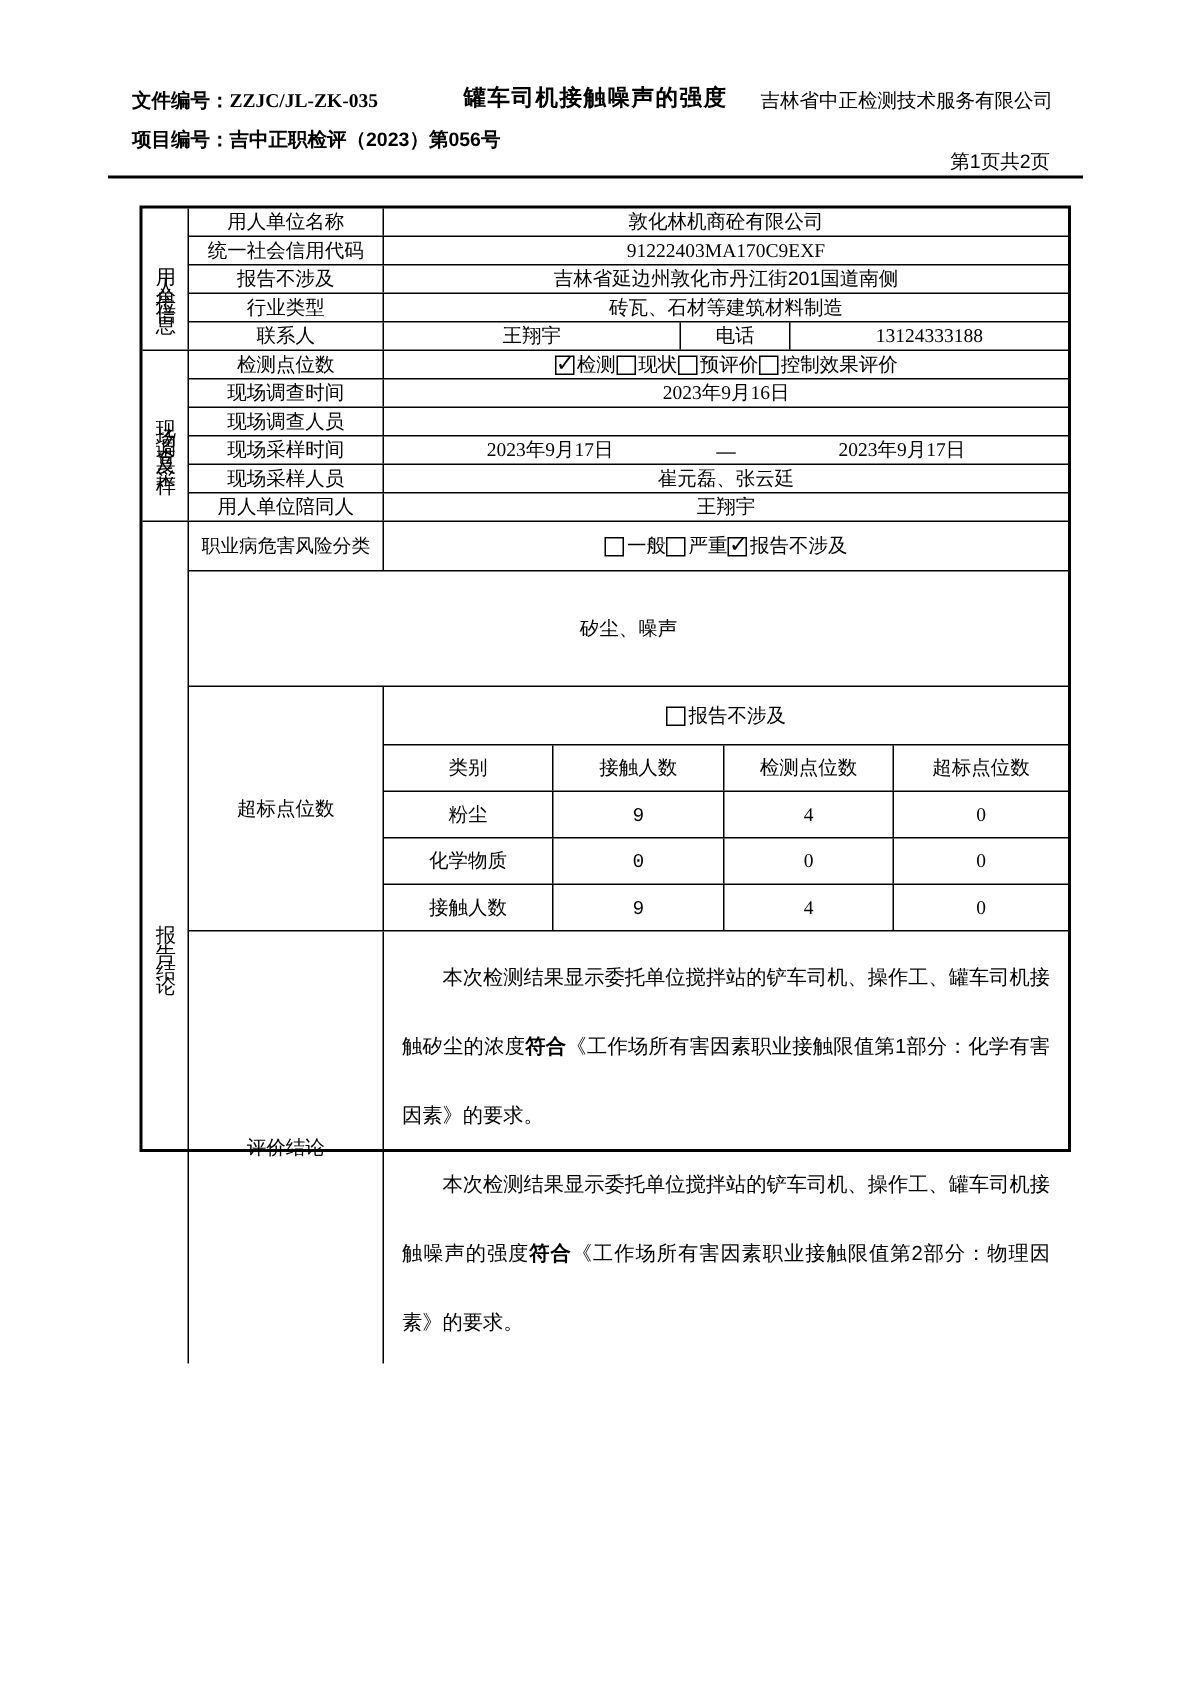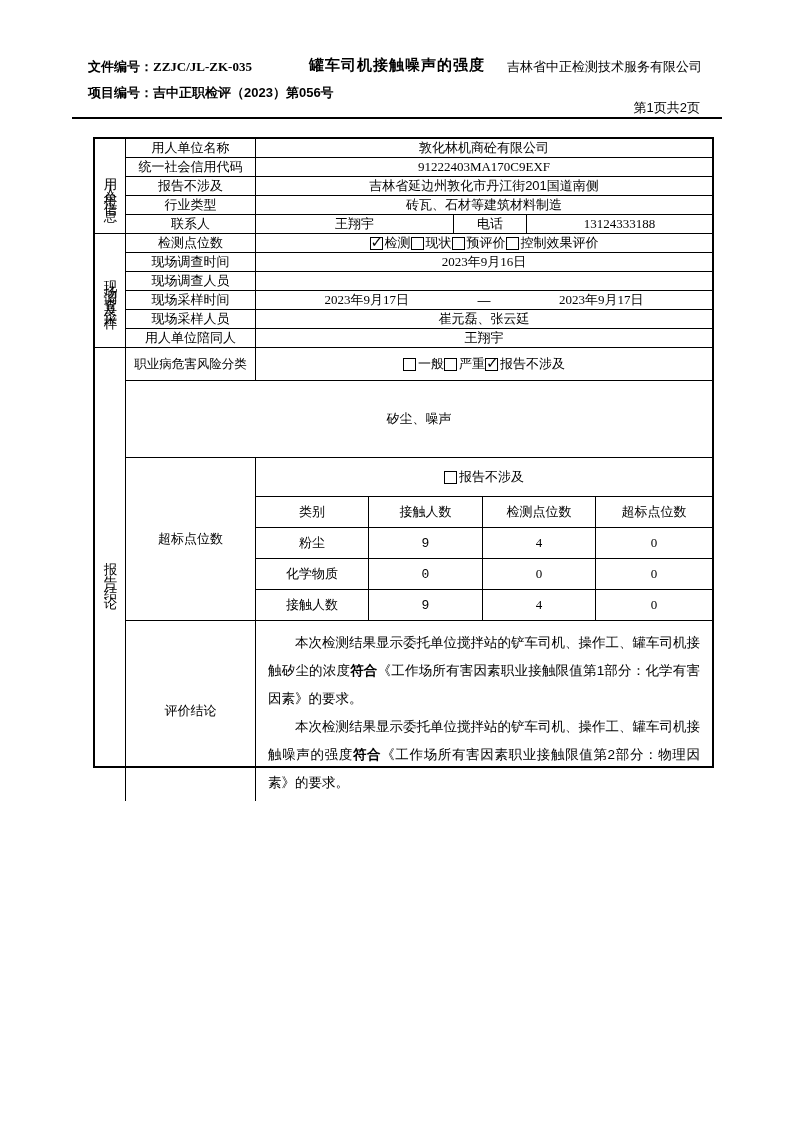--- a/index.html
+++ b/index.html
@@ -59,21 +59,21 @@
   .det-na { height:39px; border-bottom:1px solid #000; display:flex; align-items:center; justify-content:center; }
   .det-row { flex:1; display:flex; }
   .det-row:not(:last-child) { border-bottom:1px solid #000; }
   .det-row > div { display:flex; align-items:center; justify-content:center; }
   .dc1 { width:113px; border-right:1px solid #000; }
   .dc2 { width:114px; border-right:1px solid #000;font-family:Liberation Mono, monospace; }
   .dc3 { width:113px; border-right:1px solid #000; }
   .dc4 { flex:1; }
 
   
-  .eval-text { flex:1; padding:8px 12px 4px 12px; font-size:13.5px; line-height:28px; min-width:0; }
+  .eval-text { flex:1; padding:8px 12px 4px 12px; font-size:13.5px; line-height:46px; min-width:0; }
   .para { text-indent:2em; text-align:justify; }
   .para b { font-weight:bold; }
 </style>
 </head>
 <body>
 
 <div class="hdr-doc"><span>文件编号：</span><span class="num">ZZJC/JL-ZK-035</span></div>
 <div class="hdr-title">罐车司机接触噪声的强度</div>
 <div class="hdr-co">吉林省中正检测技术服务有限公司</div>
 <div class="hdr-proj"><span>项目编号：</span><span>吉中正职检评（2023）第056号</span></div>

